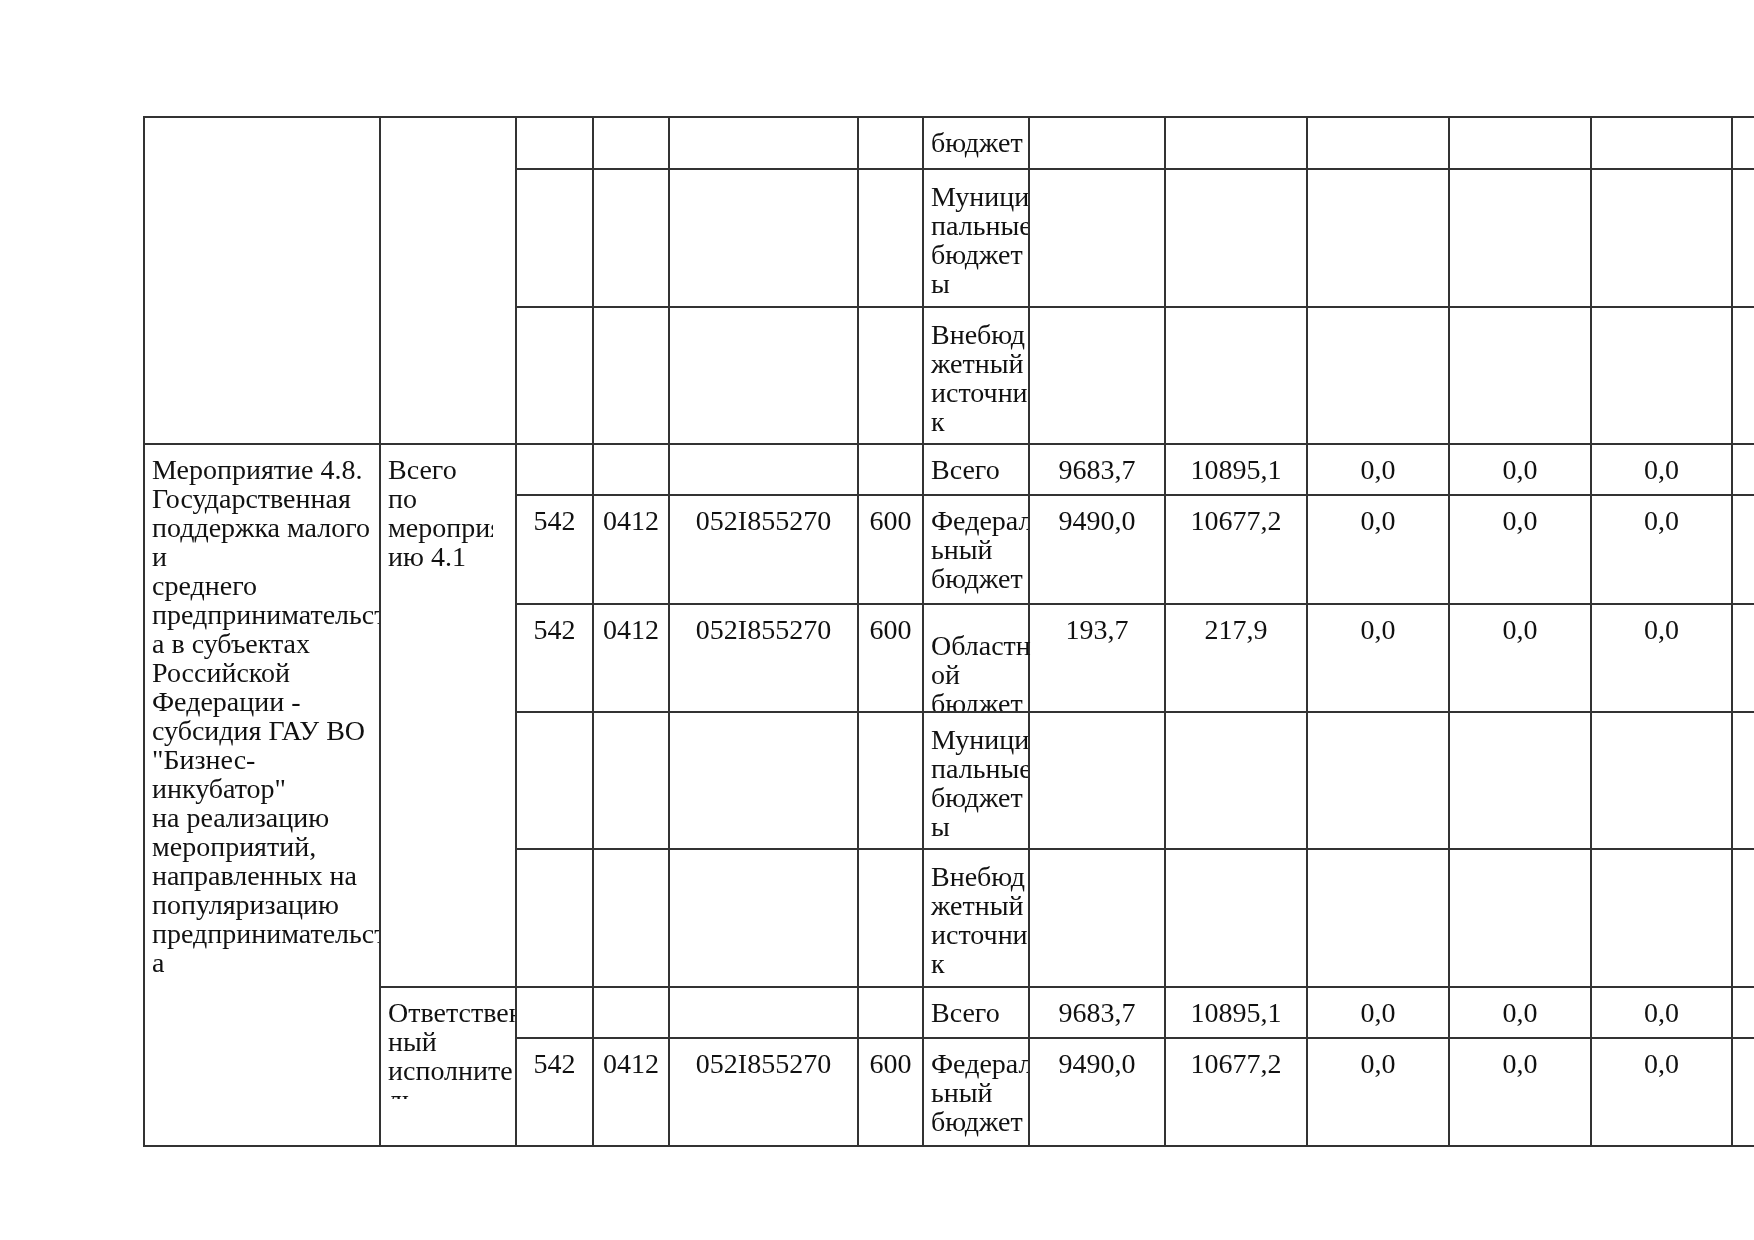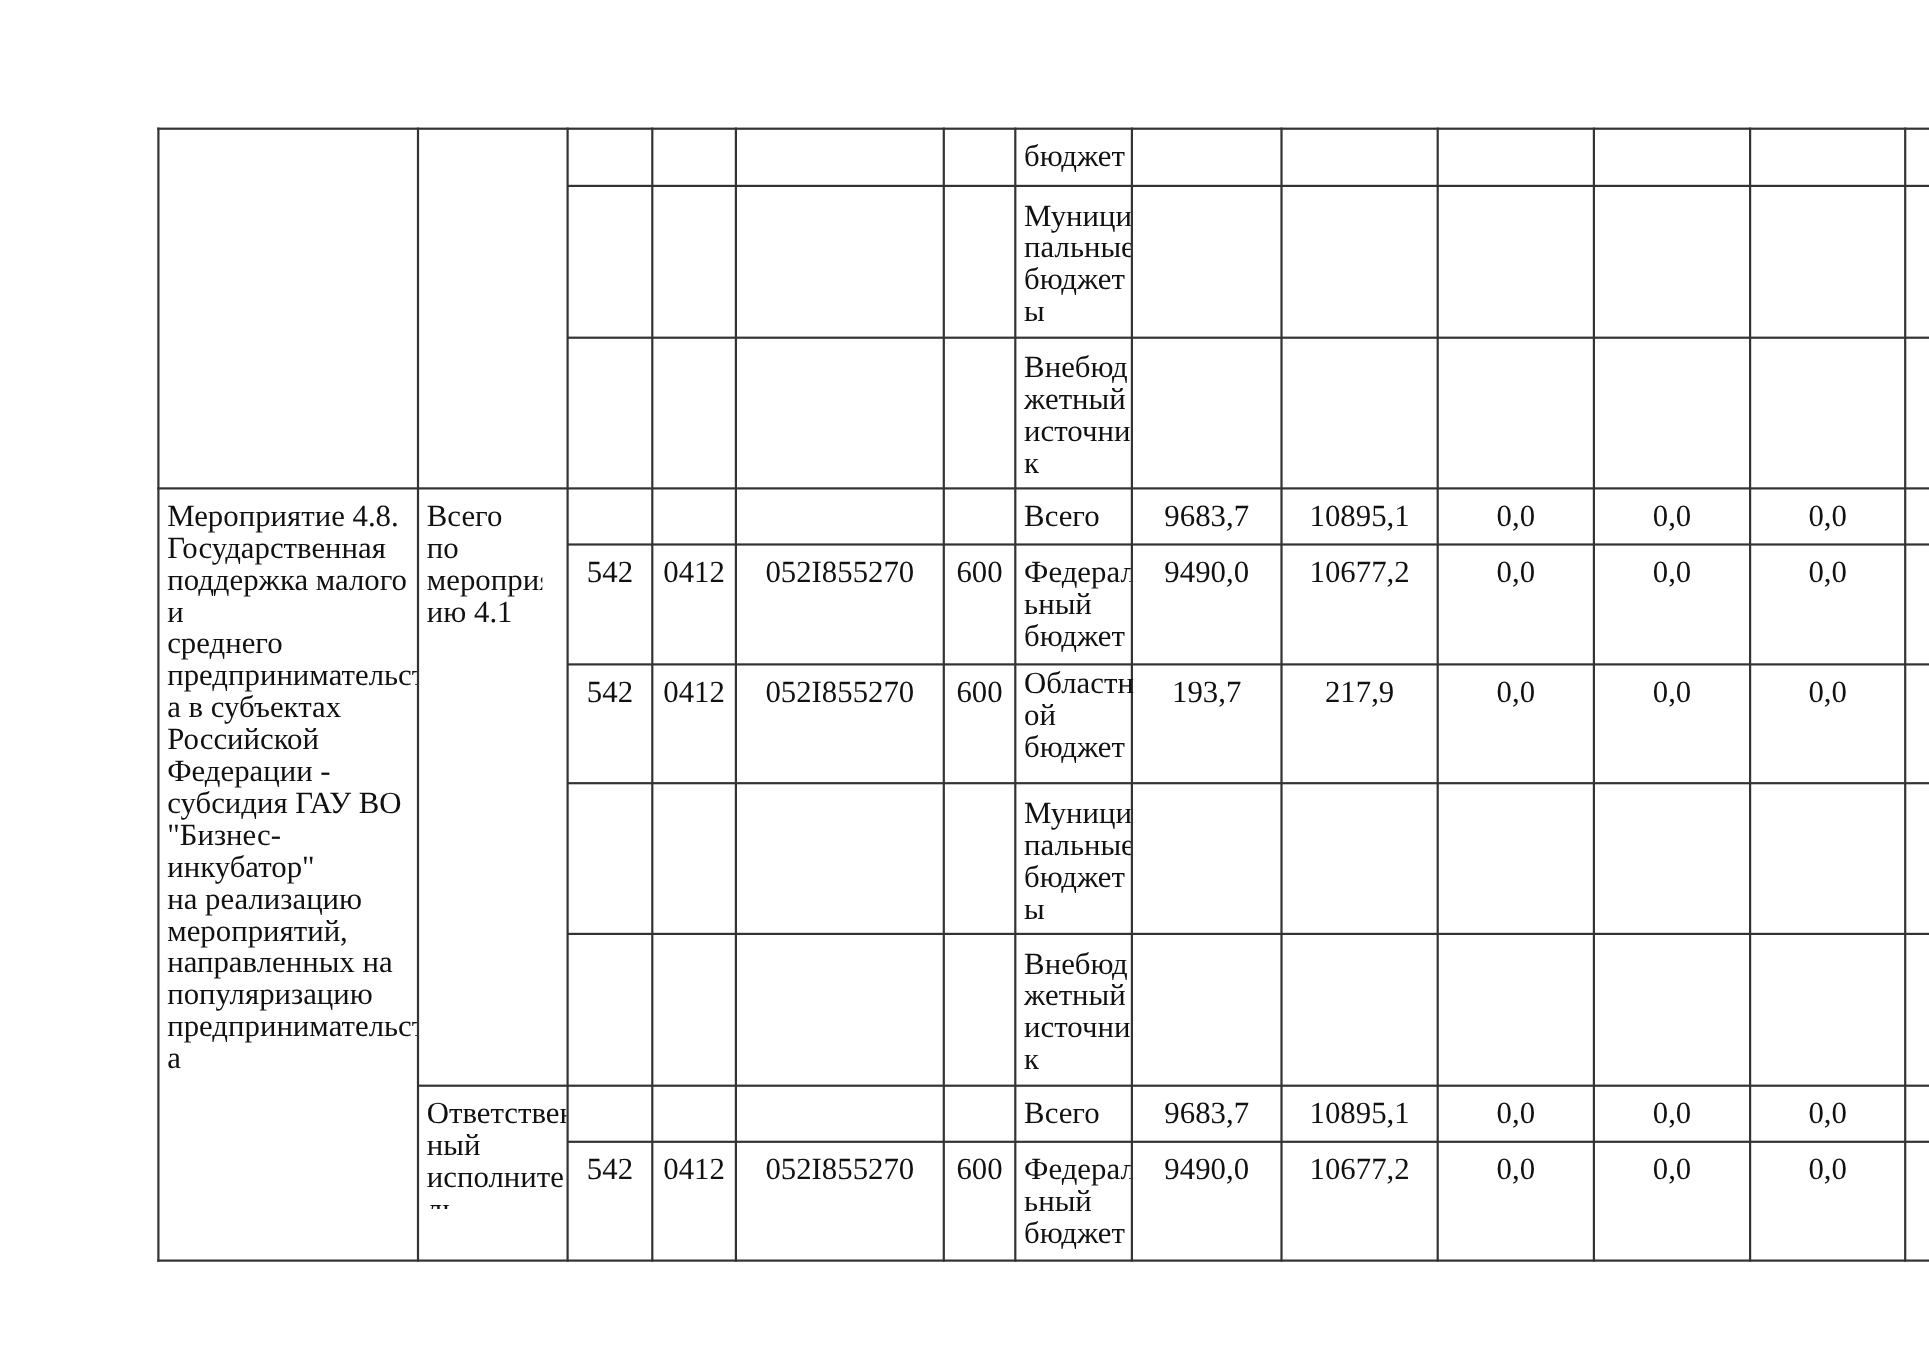--- a/index.html
+++ b/index.html
@@ -95,21 +95,21 @@
   <div class="cell c" style="left:1030px;top:496px;width:134px;height:107px;padding-top:10px;">9490,0</div>
   <div class="cell c" style="left:1166px;top:496px;width:140px;height:107px;padding-top:10px;">10677,2</div>
   <div class="cell c" style="left:1308px;top:496px;width:140px;height:107px;padding-top:10px;">0,0</div>
   <div class="cell c" style="left:1450px;top:496px;width:140px;height:107px;padding-top:10px;">0,0</div>
   <div class="cell c" style="left:1592px;top:496px;width:139px;height:107px;padding-top:10px;">0,0</div>
 
   <div class="cell c" style="left:517px;top:605px;width:75px;height:106px;padding-top:10px;">542</div>
   <div class="cell c" style="left:594px;top:605px;width:74px;height:106px;padding-top:10px;">0412</div>
   <div class="cell c" style="left:670px;top:605px;width:187px;height:106px;padding-top:10px;">052I855270</div>
   <div class="cell c" style="left:859px;top:605px;width:63px;height:106px;padding:10px 0 0 0;">600</div>
-  <div class="cell l" style="left:924px;top:605px;width:124px;height:106px;padding-top:2px;">Областн
+  <div class="cell l" style="left:924px;top:605px;width:124px;height:106px;padding-top:26px;">Областн
 ой
 бюджет</div>
   <div class="cell c" style="left:1030px;top:605px;width:134px;height:106px;padding-top:10px;">193,7</div>
   <div class="cell c" style="left:1166px;top:605px;width:140px;height:106px;padding-top:10px;">217,9</div>
   <div class="cell c" style="left:1308px;top:605px;width:140px;height:106px;padding-top:10px;">0,0</div>
   <div class="cell c" style="left:1450px;top:605px;width:140px;height:106px;padding-top:10px;">0,0</div>
   <div class="cell c" style="left:1592px;top:605px;width:139px;height:106px;padding-top:10px;">0,0</div>
 
   <div class="cell l" style="left:924px;top:713px;width:104px;height:135px;padding-top:12px;">Муници
 пальные

